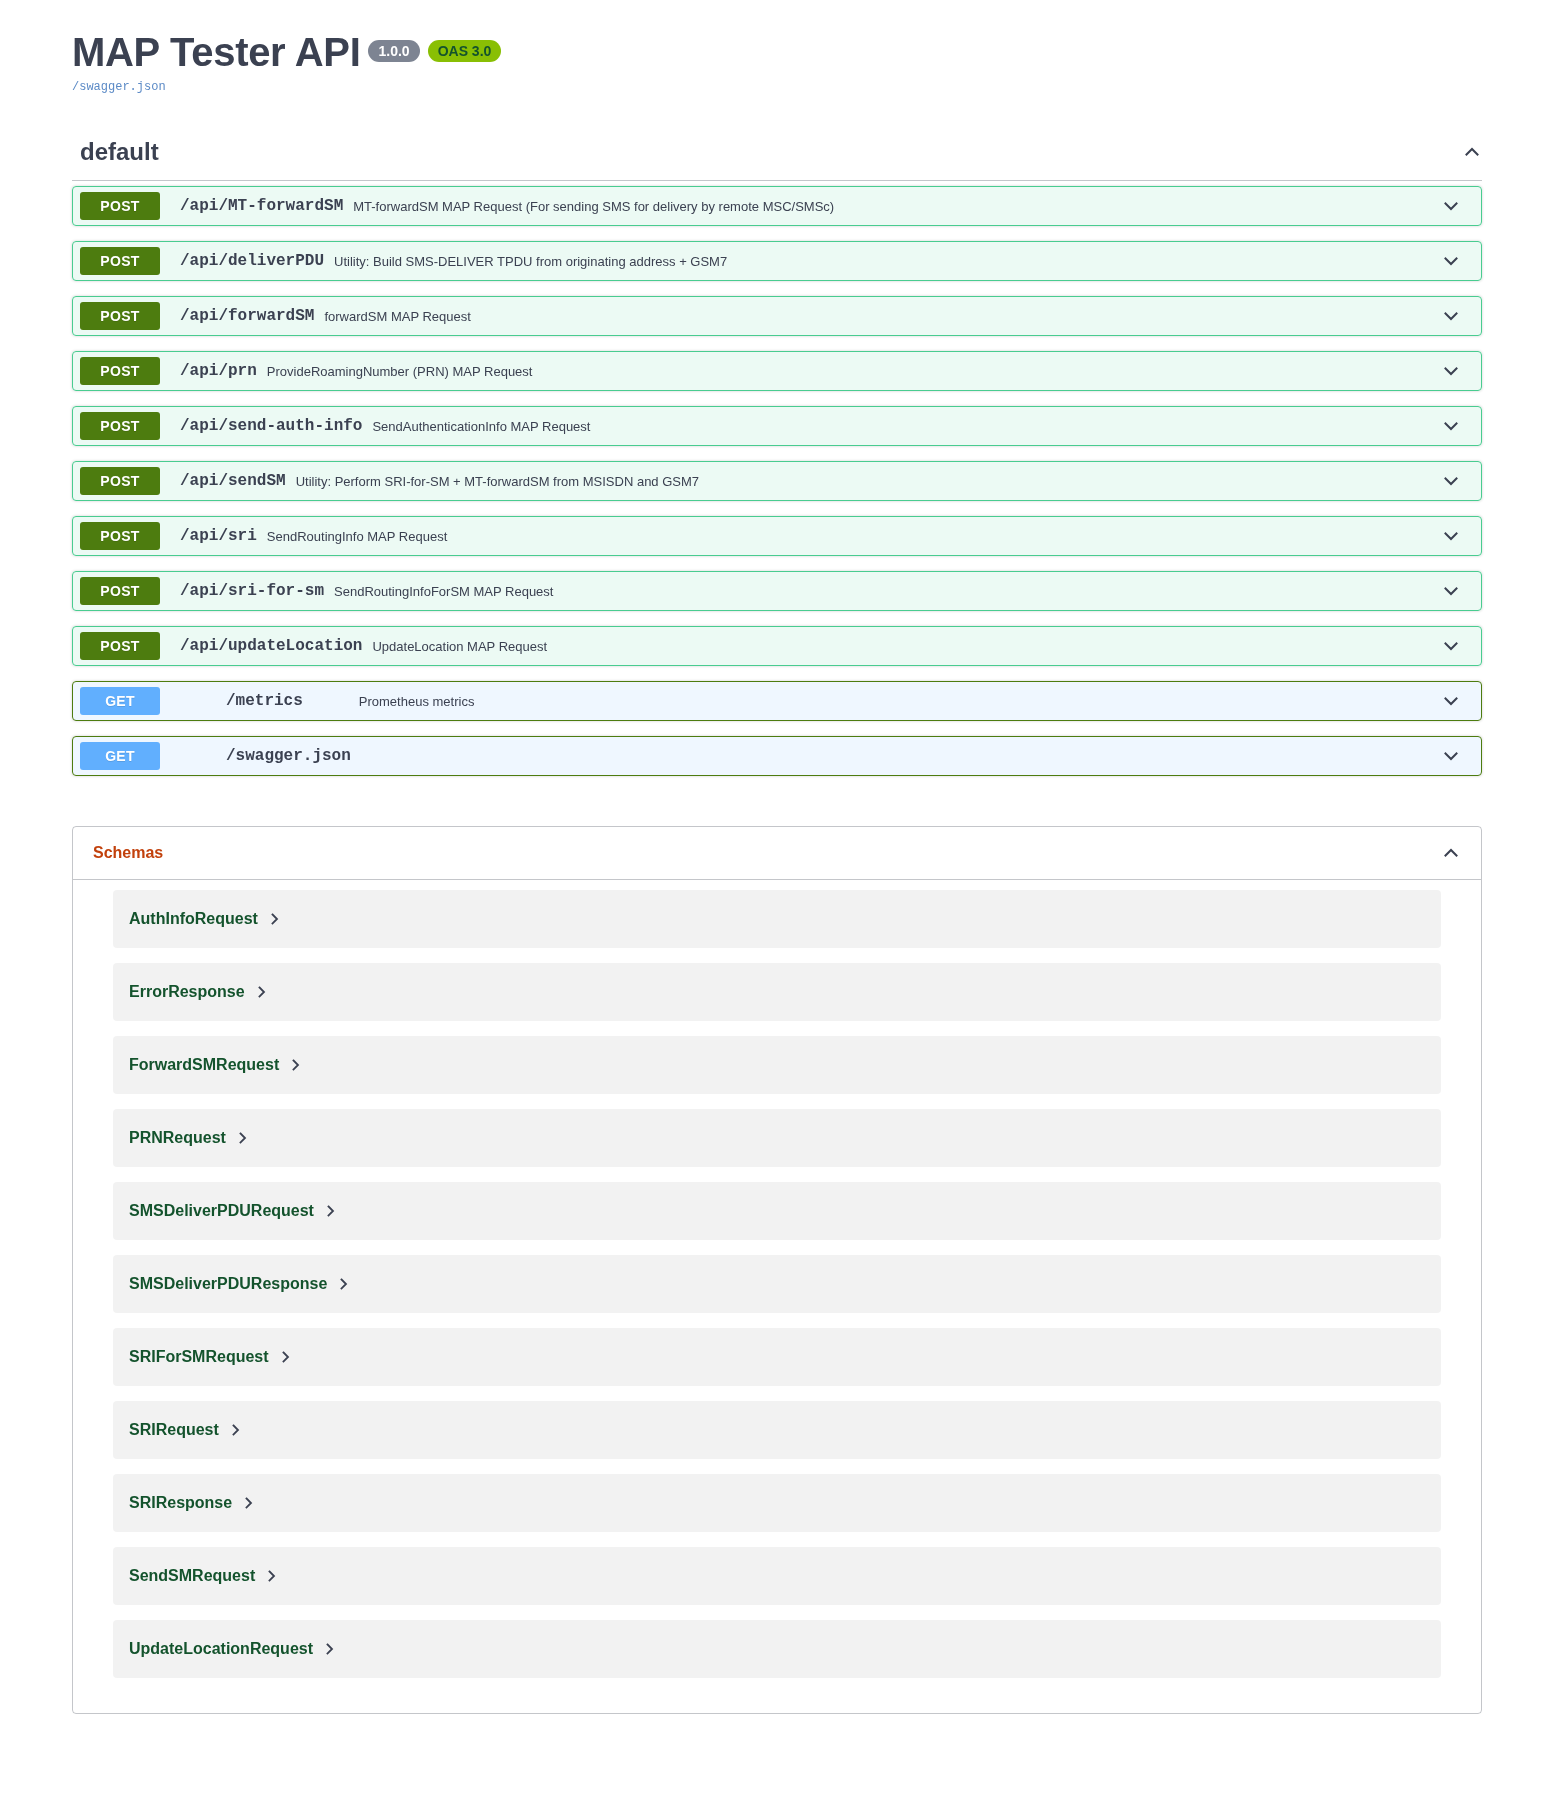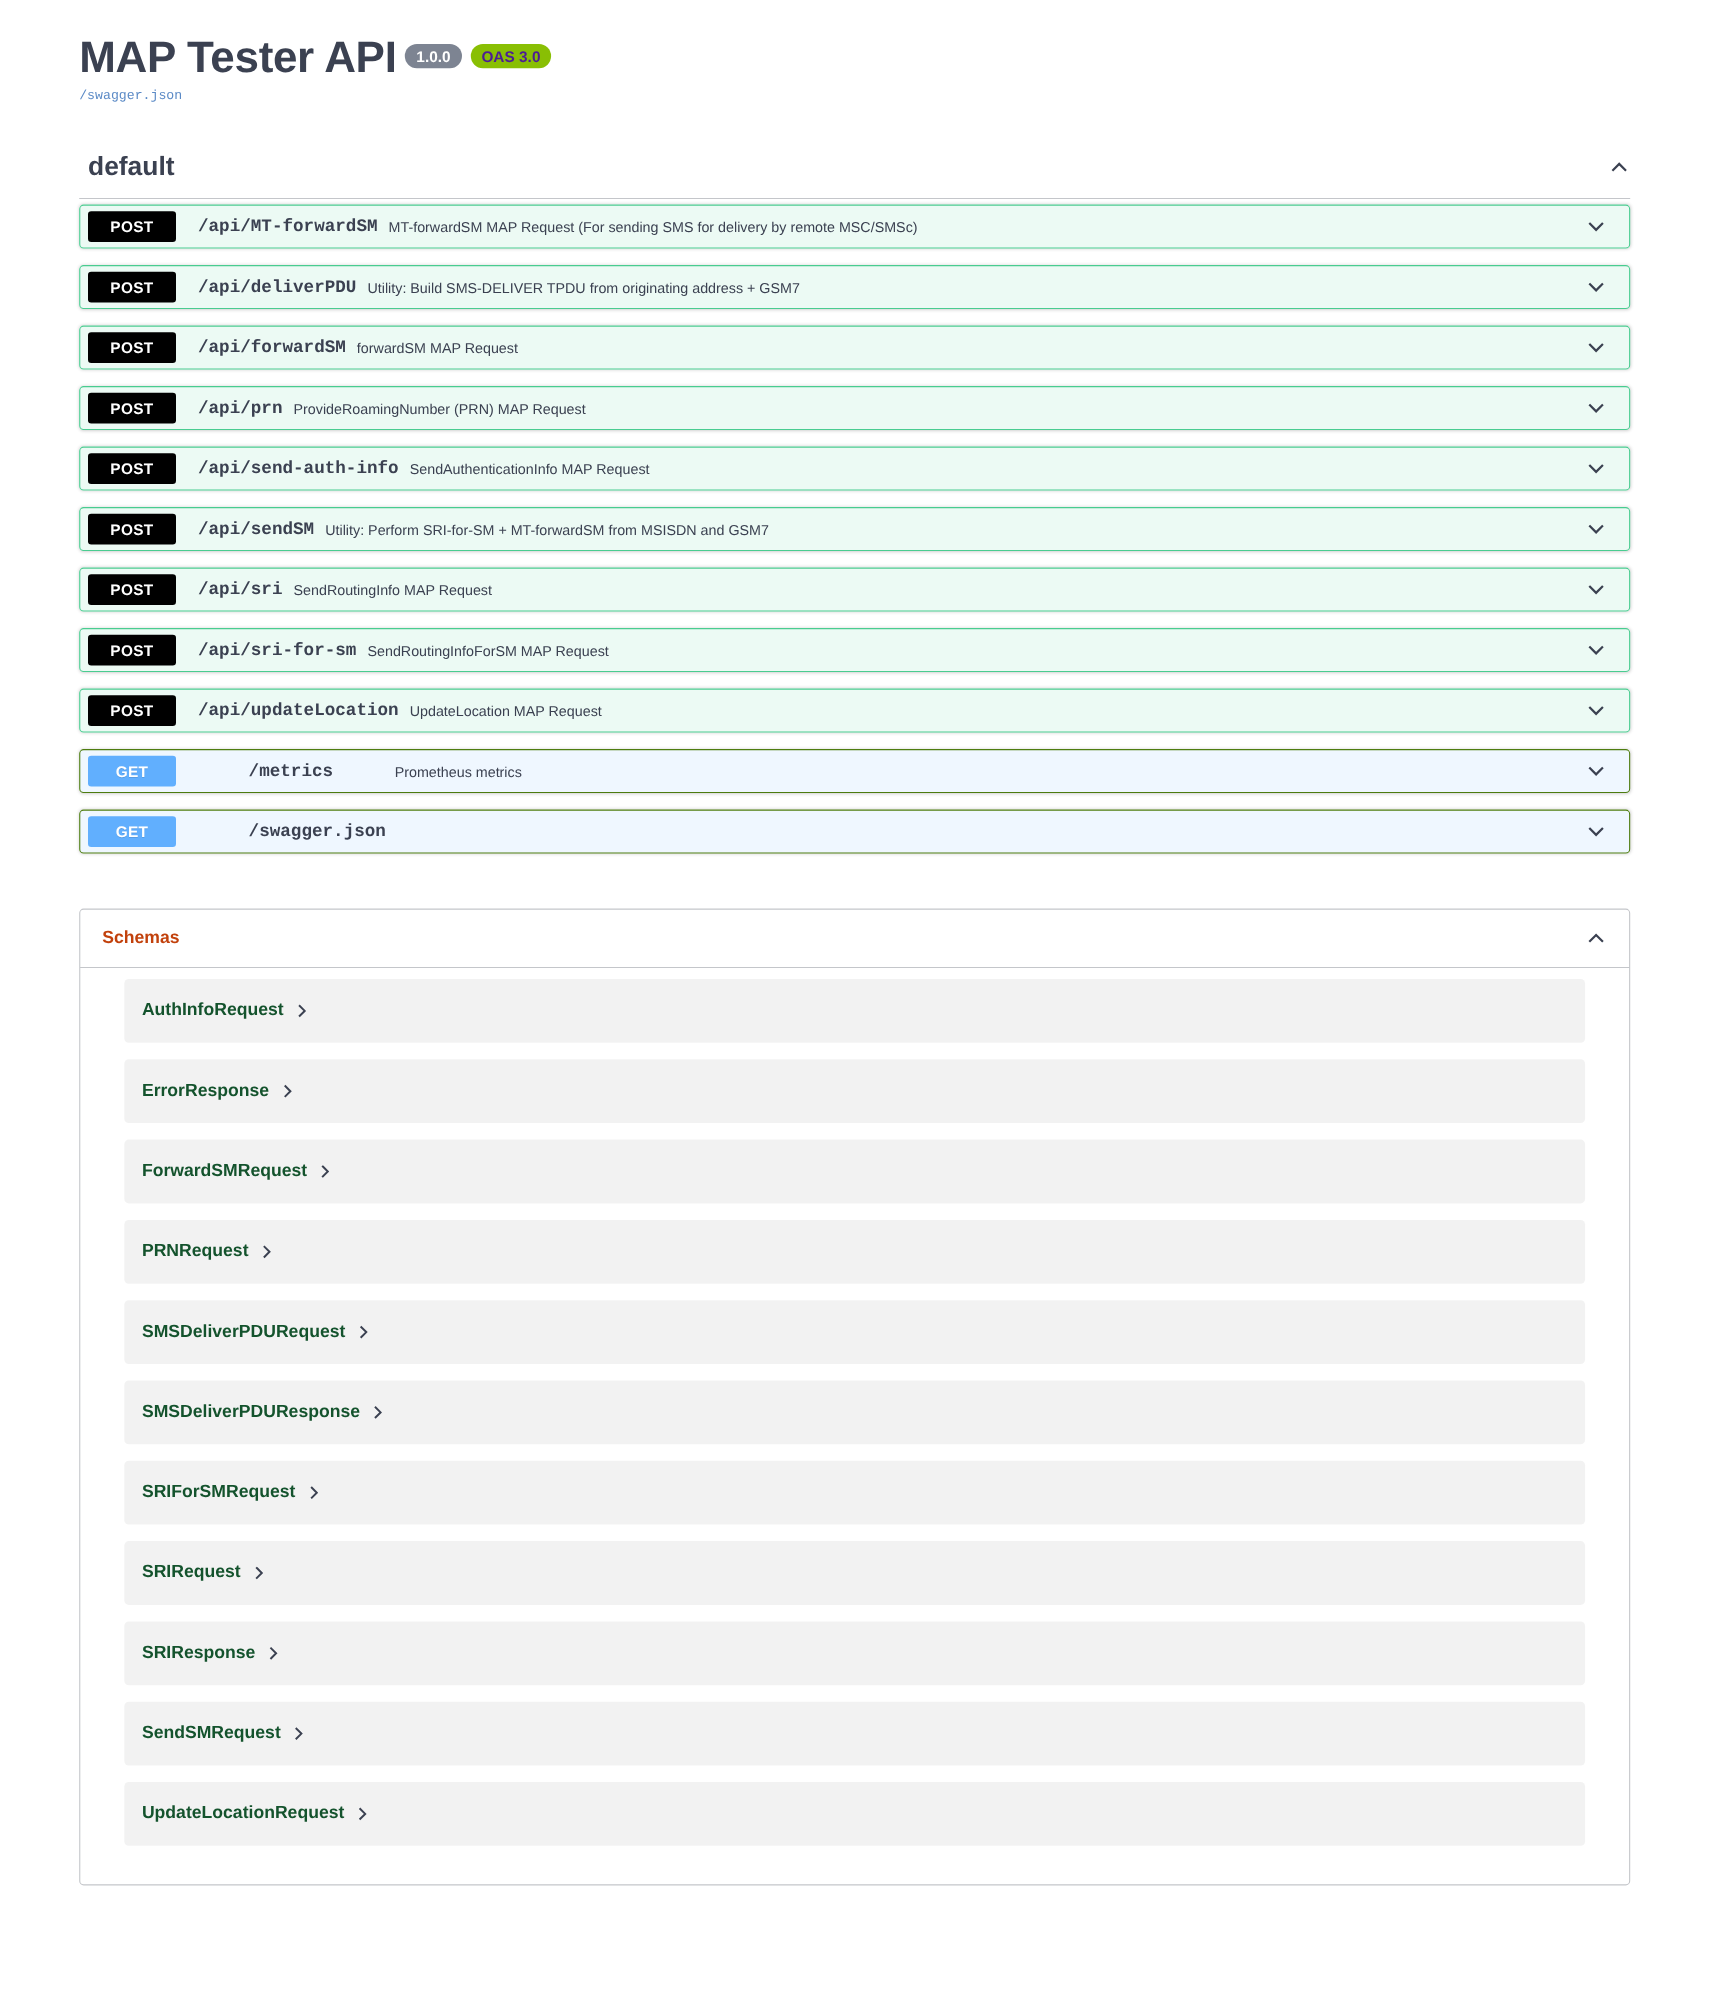--- a/index.html
+++ b/index.html
@@ -43,21 +43,21 @@
     font-weight: bold;
     padding: 3px 10px;
     border-radius: 57px;
     margin-left: 8px;
     margin-top: 10px;
     line-height: 1.15;
   }
   .badge-oas {
     display: inline-block;
     background: #89bf04;
-    color: #4c1d95;
+    color: #14532d;
     font-size: 14px;
     font-weight: bold;
     padding: 3px 10px;
     border-radius: 57px;
     margin-left: 8px;
     margin-top: 10px;
     line-height: 1.15;
   }
   .spec-link {
     display: block;
@@ -126,21 +126,21 @@
     padding: 6px 0;
     text-align: center;
     border-radius: 3px;
     color: #fff;
     text-shadow: 0 1px 0 rgba(0,0,0,.1);
     font-family: "Liberation Sans", sans-serif;
     margin: 0 0 0 7px;
     flex: none;
     letter-spacing: .3px;
   }
-  .method.post { background: #000000; }
+  .method.post { background: #4d7c0f; }
   .method.get  { background: #61affe; }
 
   .op-path {
     font-family: "Liberation Mono", monospace;
     font-size: 16px;
     font-weight: bold;
     color: #3b4151;
     padding: 0 10px;
     margin-left: 10px;
     word-break: break-all;

